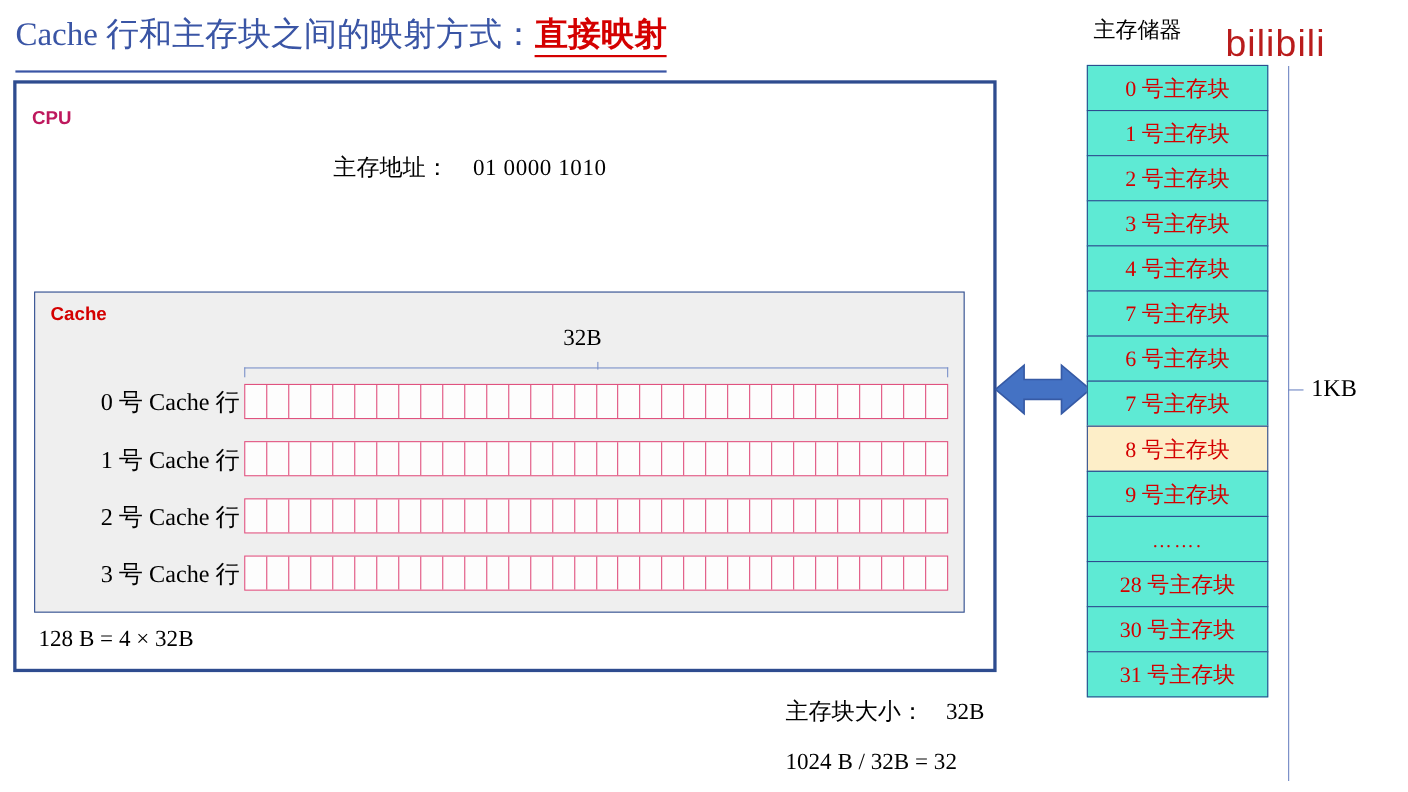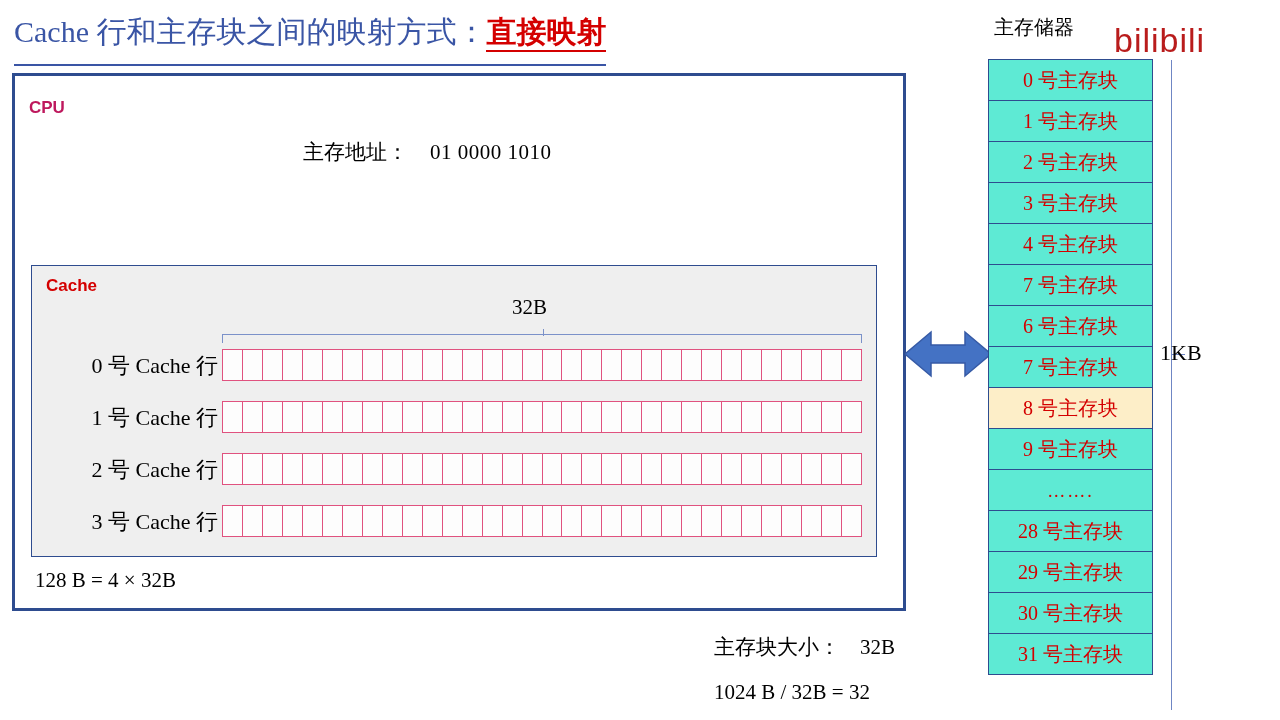--- a/index.html
+++ b/index.html
@@ -242,21 +242,21 @@
   .kb-tick {
     position: absolute;
     left: 1171px;
     top: 354px;
     width: 14px;
     height: 1px;
     background: #6f86c4;
   }
   .kb-label {
     position: absolute;
-    left: 1160px;
+    left: 1192px;
     top: 340px;
     font-size: 22px;
   }
 
   
   .note {
     position: absolute;
     font-size: 21px;
     white-space: nowrap;
   }
@@ -456,21 +456,20 @@
     <div class="mem-block">2 号主存块</div>
     <div class="mem-block">3 号主存块</div>
     <div class="mem-block">4 号主存块</div>
     <div class="mem-block">7 号主存块</div>
     <div class="mem-block">6 号主存块</div>
     <div class="mem-block">7 号主存块</div>
     <div class="mem-block highlight">8 号主存块</div>
     <div class="mem-block">9 号主存块</div>
     <div class="mem-block ellipsis">…….</div>
     <div class="mem-block">28 号主存块</div>
-    <div class="mem-block">29 号主存块</div>
     <div class="mem-block">30 号主存块</div>
     <div class="mem-block">31 号主存块</div>
   </div>
 
 <div class="kb-bracket"></div>
 <div class="kb-tick"></div>
 <div class="kb-label">1KB</div>
 
 <div class="note note-1">
   <span>主存块大小：</span><span class="note-val">32B</span>

